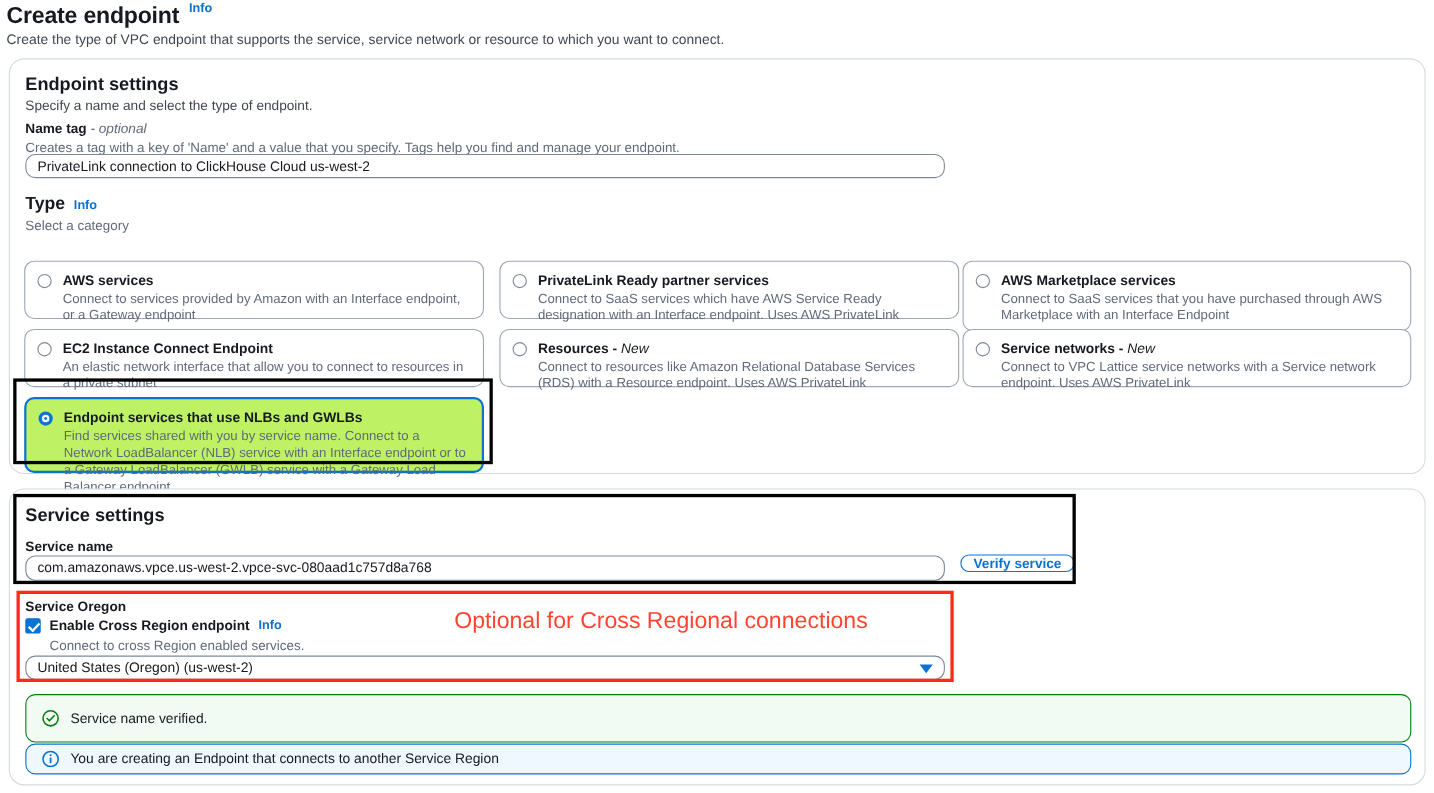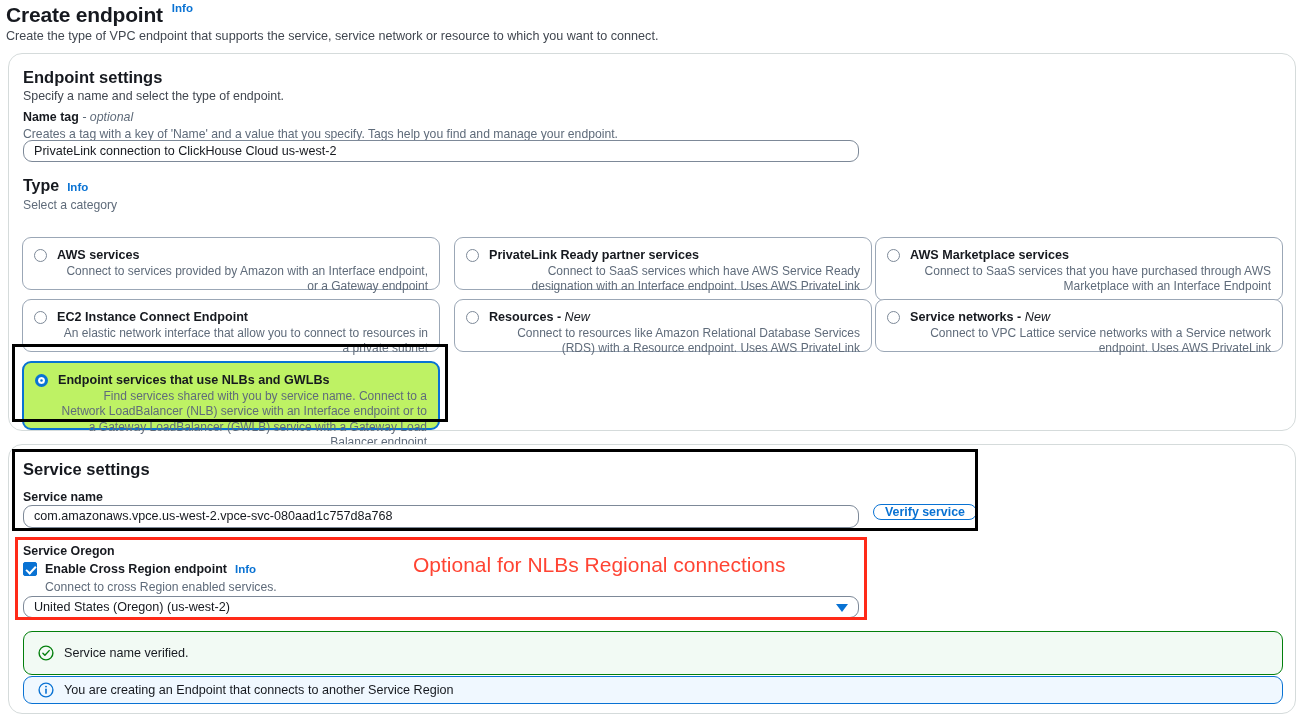--- a/index.html
+++ b/index.html
@@ -102,21 +102,21 @@
     border: 3.6px solid #0972d3;
     background: #ffffff;
     box-shadow: inset 0 0 0 2.2px #ffffff, inset 0 0 0 7px #0972d3;
   }
   .tile-body { flex: 1 1 auto; min-width: 0; }
   .tile-title {
     font-size: 12.6px; font-weight: 700; color: #16191f; line-height: 16px;
   }
   .tile-title .new-badge { font-weight: 400; font-style: italic; }
   .tile-desc {
-    font-size: 12px; color: #5f6b7a; line-height: 15.4px; margin-top: 1px; text-align: right;
+    font-size: 12px; color: #5f6b7a; line-height: 15.4px; margin-top: 1px;
   }
 
   
   .btn-outline {
     position: absolute;
     border: 1.6px solid #0972d3;
     border-radius: 18px;
     color: #0972d3;
     background: #ffffff;
     font-family: "Liberation Sans", sans-serif;
@@ -300,15 +300,15 @@
         <rect x="7.2" y="6.6" width="1.6" height="5.2" rx="0.6" fill="#0972d3"></rect>
       </svg>
       <span>You are creating an Endpoint that connects to another Service Region</span>
     </div>
   </div>
 
   <div class="anno-box anno-black" style="left:12px; top:449px; width:966px; height:82px;"></div>
 
   <div class="anno-box anno-red" style="left:15px; top:537px; width:852px; height:83px;"></div>
 
-  <div class="anno-text" style="left:413px; top:552px;">Optional for NLBs Regional connections</div>
+  <div class="anno-text" style="left:413px; top:552px;">Optional for Cross Regional connections</div>
 
 </div>
 
 </body></html>

